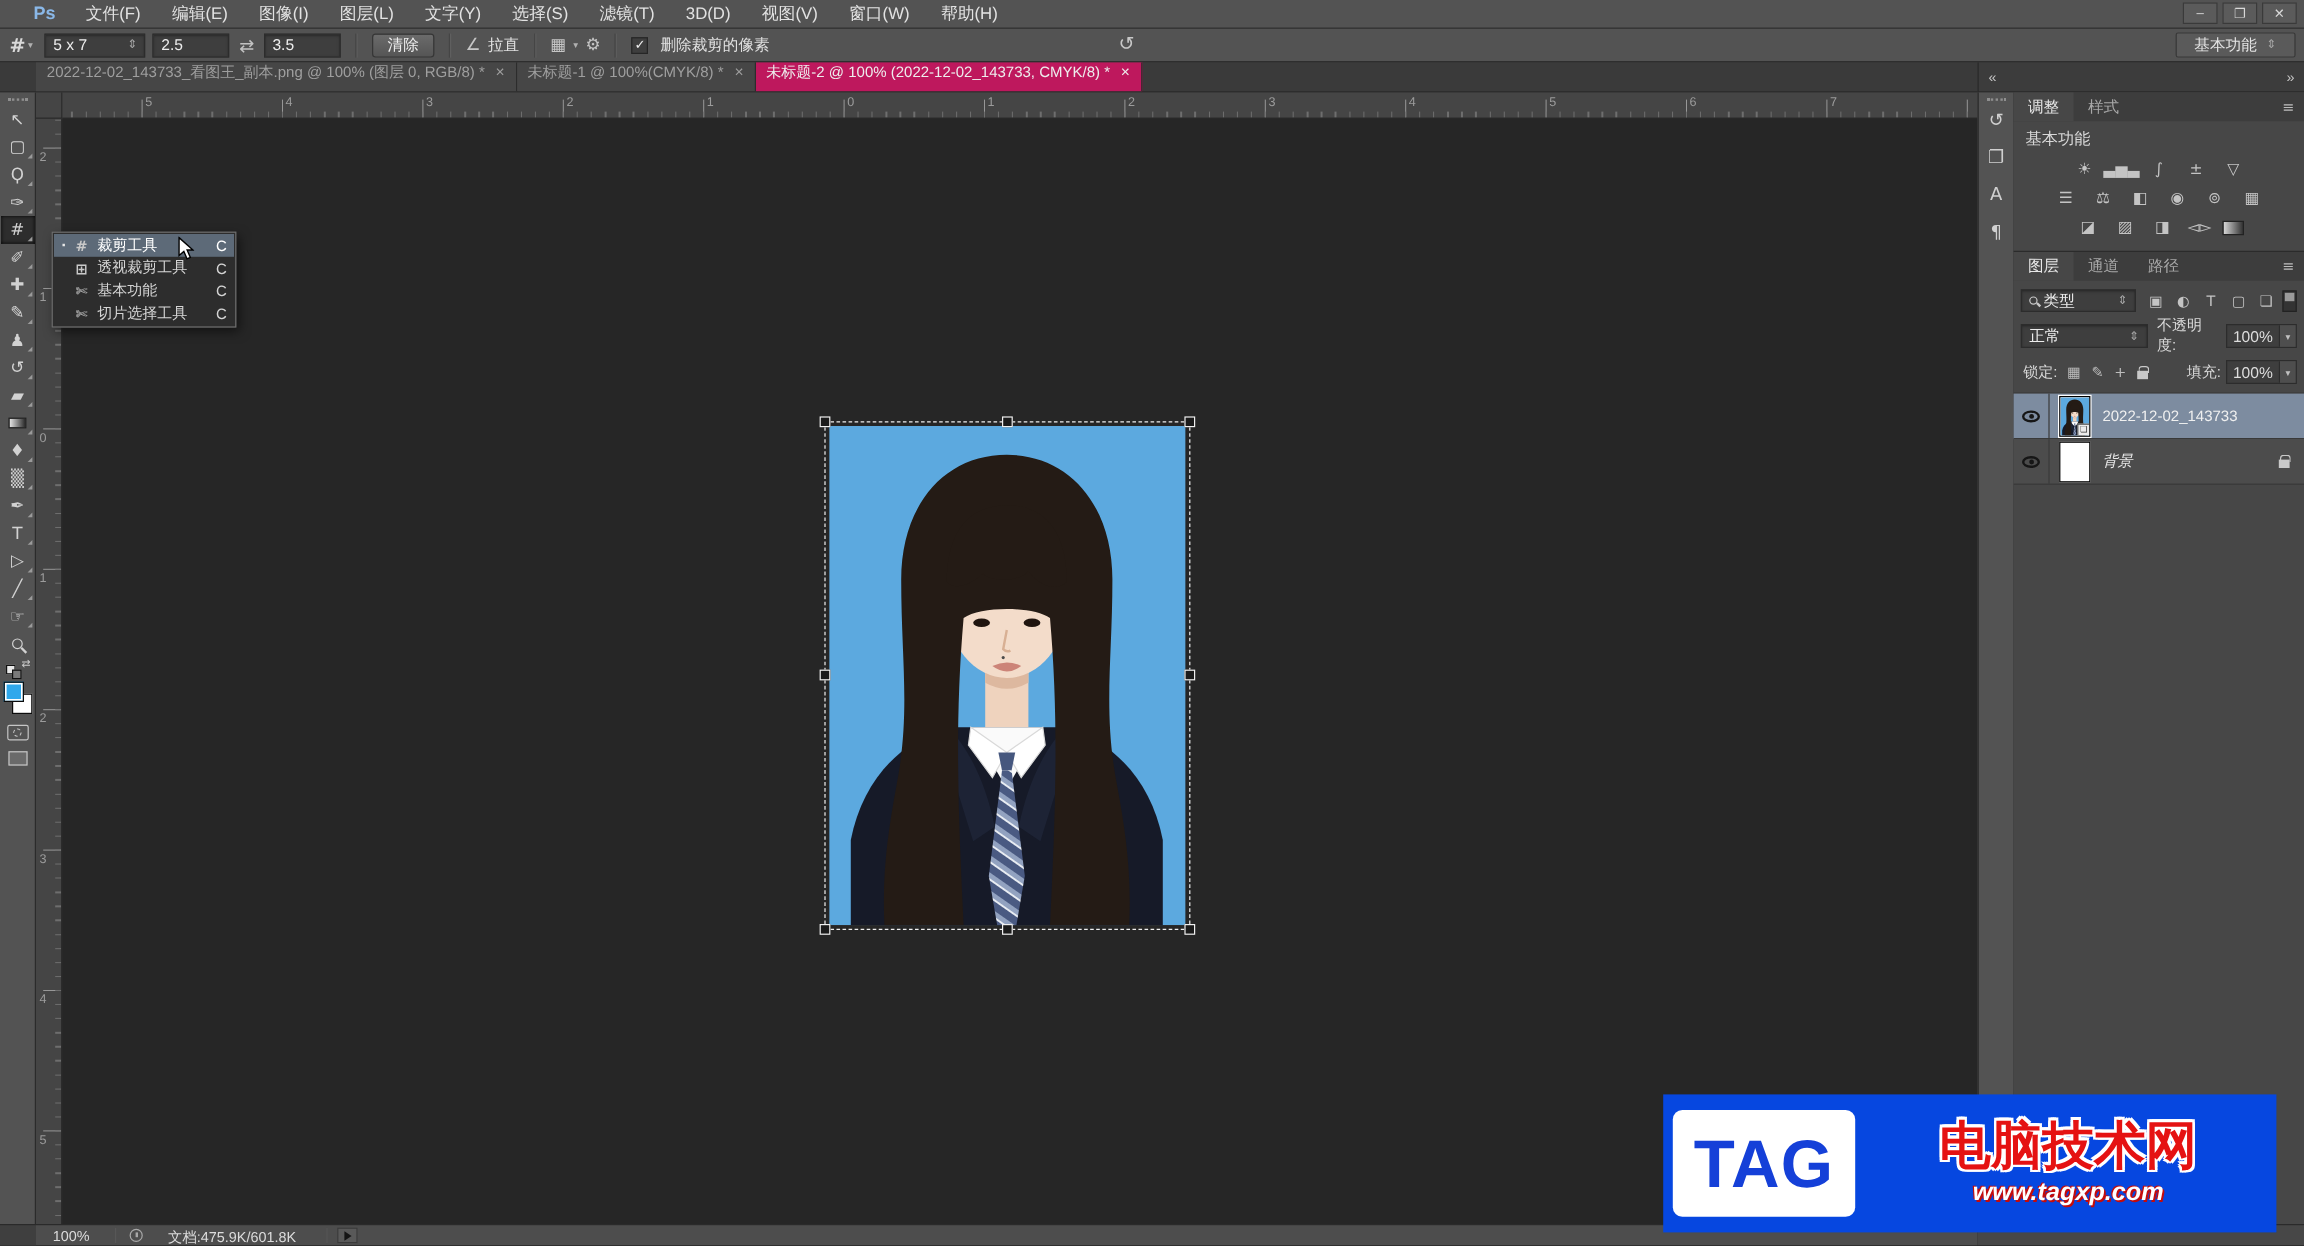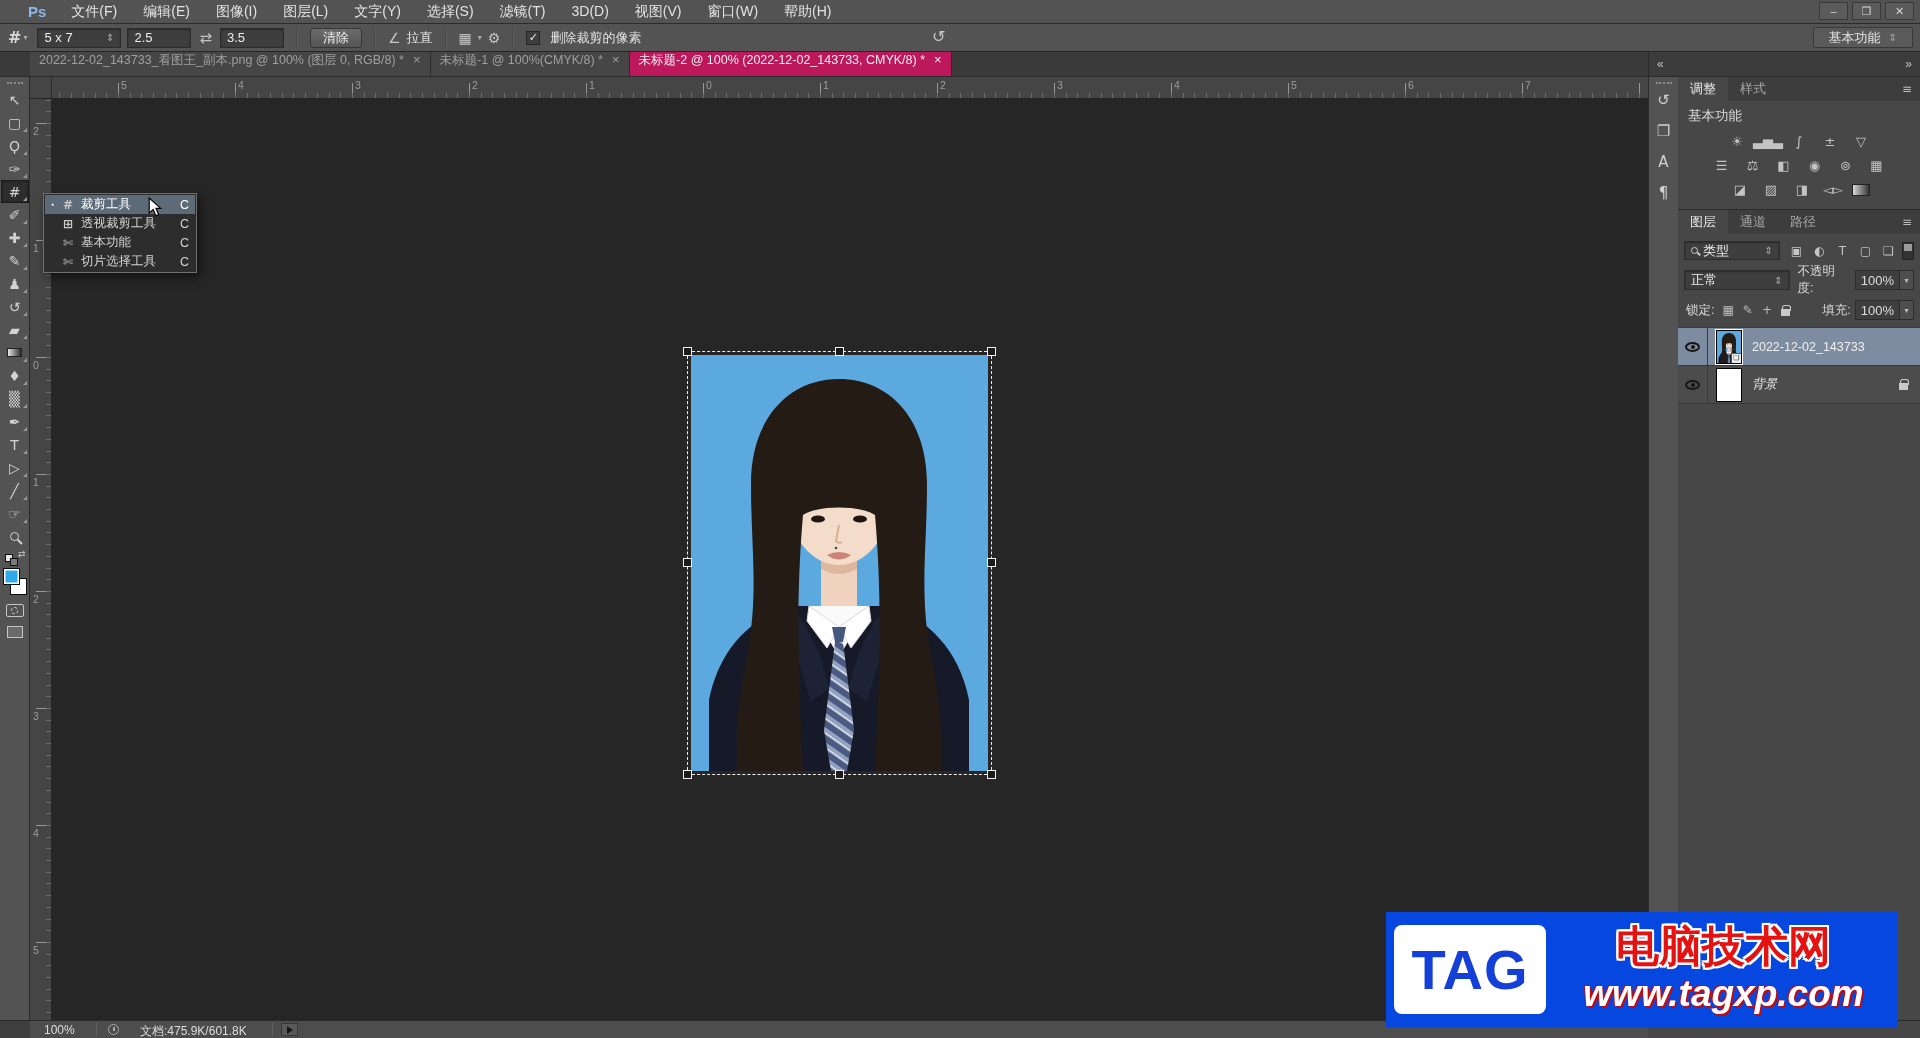--- a/index.html
+++ b/index.html
@@ -147,21 +147,21 @@
 .sb-arrow span{width:0;height:0;border-top:4px solid transparent;border-bottom:4px solid transparent;border-left:6px solid #151515}
 .dockfoot{position:absolute;left:1648px;top:1020px;width:272px;height:18px;background:#474747;border-top:1px solid #2a2a2a}
 
 
 .watermark{position:absolute;left:1386px;top:912px;width:511px;height:115px;background:#0647E0;display:flex;align-items:center;z-index:80}
 .wm-tagbox{width:152px;height:89px;background:#fff;border-radius:8px;margin:0 10px 0 8px;display:flex;align-items:center;justify-content:center;flex:none}
 .wm-tag{font-size:56px;font-weight:bold;color:#1540D8;letter-spacing:1px}
 .wm-right{flex:1;display:flex;flex-direction:column;align-items:center;justify-content:center;padding-right:6px}
 .wm-title{font-size:43px;font-weight:bold;color:#E51212;line-height:1.05;
  text-shadow:-2px -2px 0 #fff,2px -2px 0 #fff,-2px 2px 0 #fff,2px 2px 0 #fff,0 2px 0 #fff,0 -2px 0 #fff,2px 0 0 #fff,-2px 0 0 #fff}
-.wm-url{font-size:37px;font-weight:bold;font-style:italic;color:#fff;margin-top:3px;text-shadow:1.5px 1.5px 0 #c40b0b,-1px -1px 0 #c40b0b}
+.wm-url{font-size:21px;font-weight:bold;font-style:italic;color:#fff;margin-top:3px;text-shadow:1.5px 1.5px 0 #c40b0b,-1px -1px 0 #c40b0b}
 </style>
 </head>
 <body>
 
 <div class="app" data-name="photoshop-window">
 
   <div class="menubar" data-name="menu-bar">
     <span class="ps-logo" data-name="photoshop-logo">Ps</span>
     <div class="menus" data-name="menu-items">
 

